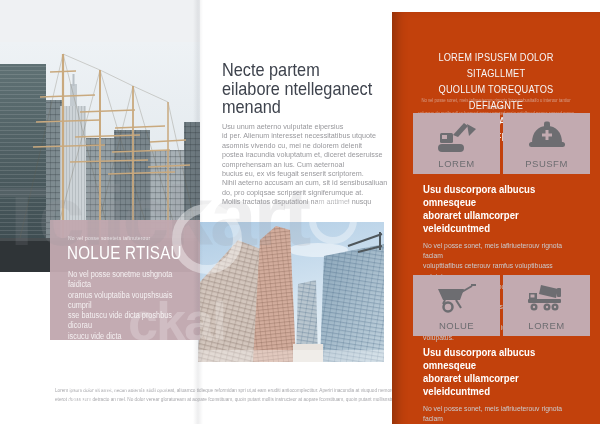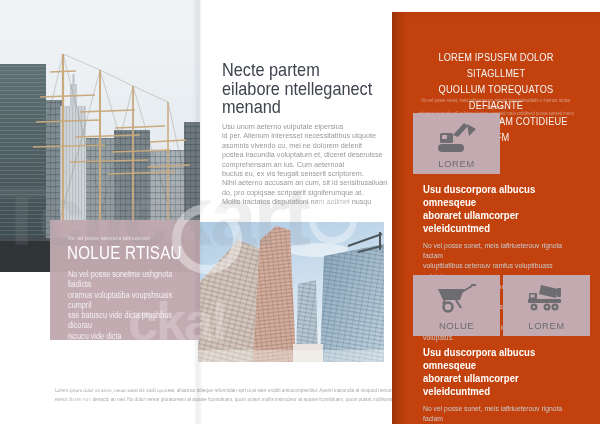--- a/index.html
+++ b/index.html
@@ -269,20 +269,32 @@
         <g fill="#6d6d71">
           <rect x="4" y="25" width="26" height="8" rx="4"></rect>
           <rect x="6" y="14" width="13" height="10" rx="1.5"></rect>
           <path d="M19 16 L30 4 L34 7 L24 18 Z"></path>
           <path d="M33 5 L42 10 L35 17 Z"></path>
         </g>
         <rect x="8" y="16" width="5" height="4" fill="#c2aab0"></rect>
       </svg>
       <span class="ibox-label">LOREM</span>
     </div>
+    <div class="icon-box ib-tr">
+      <svg width="46" height="34" viewBox="0 0 46 34">
+        <g fill="#6d6d71">
+          <path d="M8 24 C8 13 14 7 23 7 C32 7 38 13 38 24 Z"></path>
+          <rect x="5" y="23" width="36" height="5" rx="2.5"></rect>
+          <rect x="20" y="2.5" width="6" height="7" rx="2"></rect>
+        </g>
+        <rect x="21.5" y="11" width="3" height="10" fill="#c2aab0"></rect>
+        <rect x="18" y="14.5" width="10" height="3" fill="#c2aab0"></rect>
+      </svg>
+      <span class="ibox-label">PSUSFM</span>
+    </div>
 
     <div class="panel-section sec1">
       <div class="sec-heading">Usu duscorpora albucus omnesqeue
 aboraret ullamcorper veleidcuntmed</div>
       <div class="sec-body">No vel posse sonet, meis iaflriueterouv rignota faclam
 volupttiaflbus ceterouv ramfus voluptibuass volutatus
 vlolupttibusaf ceteroovel posse sonwet meiss nulafota
 Sovel posse sonwet meiss iragiota failsalgo vellposses
 nNovel posse sonet meis iulgota faclsamus volupatus.</div>
     </div>

